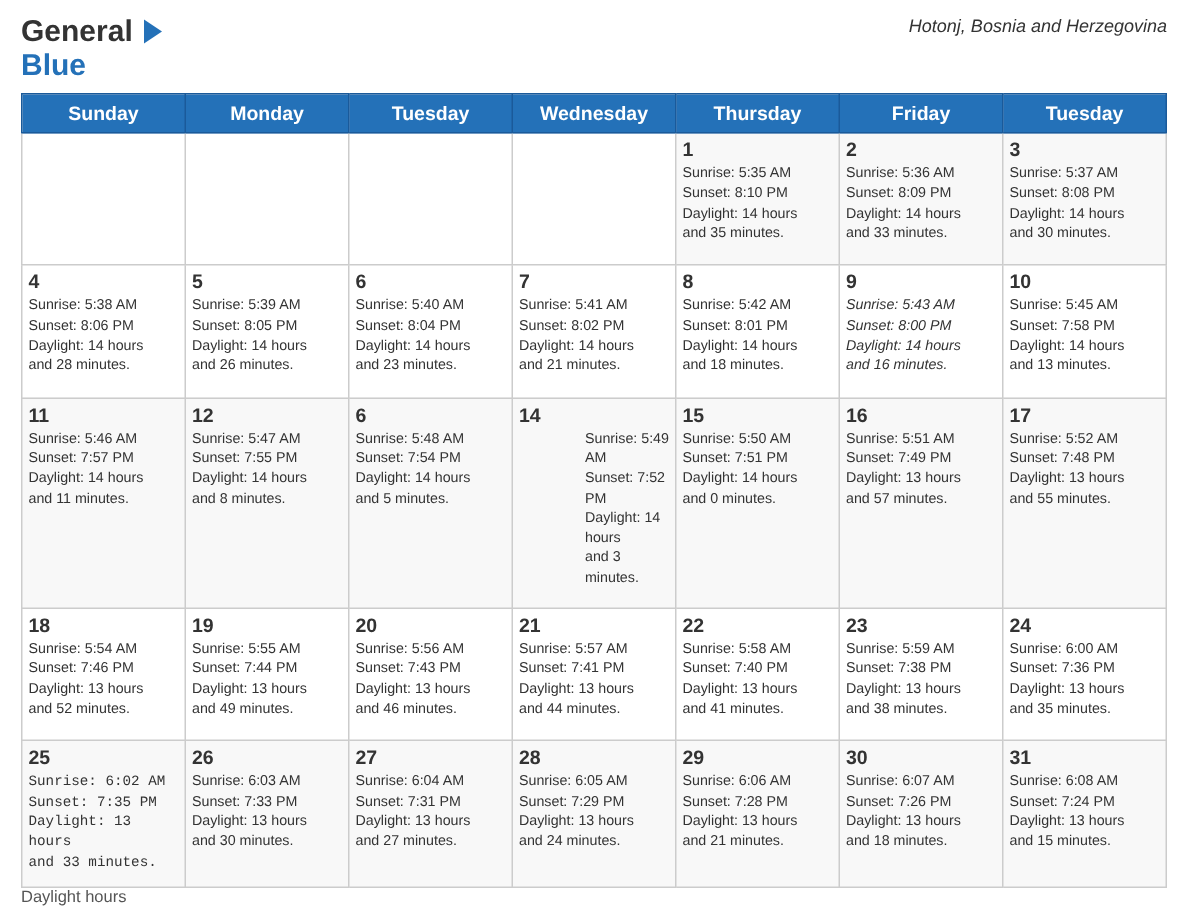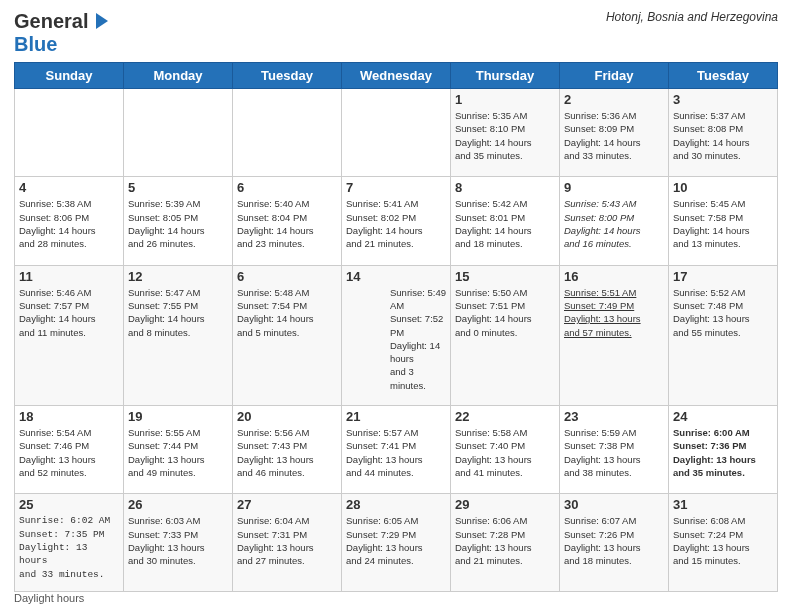--- a/index.html
+++ b/index.html
@@ -242,21 +242,21 @@
           </td>
           <td>
             <span class="day-number">15</span>
             <div class="day-info" style="white-space: pre-line;">Sunrise: 5:50 AM
 Sunset: 7:51 PM
 Daylight: 14 hours
 and 0 minutes.</div>
           </td>
           <td>
             <span class="day-number">16</span>
-            <div class="day-info" style="white-space: pre-line; text-decoration: underline;">Sunrise: 5:51 AM
+            <div class="day-info" style="white-space: pre-line;">Sunrise: 5:51 AM
 Sunset: 7:49 PM
 Daylight: 13 hours
 and 57 minutes.</div>
           </td>
           <td>
             <span class="day-number">17</span>
             <div class="day-info" style="white-space: pre-line;">Sunrise: 5:52 AM
 Sunset: 7:48 PM
 Daylight: 13 hours
 and 55 minutes.</div>
@@ -300,21 +300,21 @@
           </td>
           <td>
             <span class="day-number">23</span>
             <div class="day-info" style="white-space: pre-line;">Sunrise: 5:59 AM
 Sunset: 7:38 PM
 Daylight: 13 hours
 and 38 minutes.</div>
           </td>
           <td>
             <span class="day-number">24</span>
-            <div class="day-info" style="white-space: pre-line; font-weight: bold;">Sunrise: 6:00 AM
+            <div class="day-info" style="white-space: pre-line;">Sunrise: 6:00 AM
 Sunset: 7:36 PM
 Daylight: 13 hours
 and 35 minutes.</div>
           </td>
         </tr>
         <tr>
           <td>
             <span class="day-number">25</span>
             <div class="day-info" style="white-space: pre-line; font-family: Liberation Mono, monospace;">Sunrise: 6:02 AM
 Sunset: 7:35 PM

